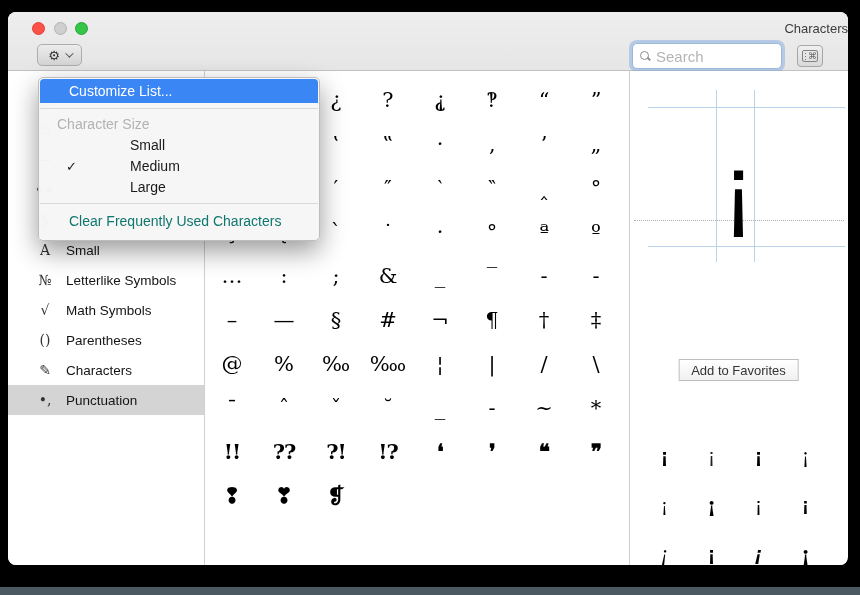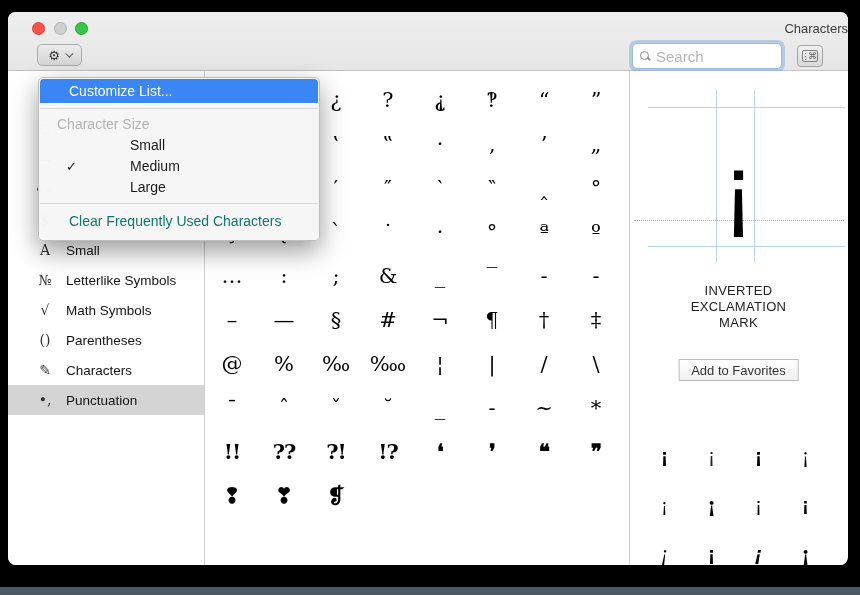--- a/index.html
+++ b/index.html
@@ -295,23 +295,20 @@
 
     <div class="rightpanel">
       <div class="gl gl-h" style="top:36px"></div>
       <div class="gl gl-h" style="top:175px"></div>
       <div class="gl gl-v" style="left:86px"></div>
       <div class="gl gl-v" style="left:124px"></div>
       <div class="gl-dotted"></div>
 
       <div class="preview-glyph">¡</div>
 
-      <div class="char-name">
-        <span>INVERTED EXCLAMATION MARK</span>
-      </div>
 
       <button class="fav-btn">Add to Favorites</button>
 
 
       <div class="fv-grid">
           <div class="var-cell">¡</div>
           <div class="var-cell">¡</div>
           <div class="var-cell">¡</div>
           <div class="var-cell">¡</div>
           <div class="var-cell">¡</div>

